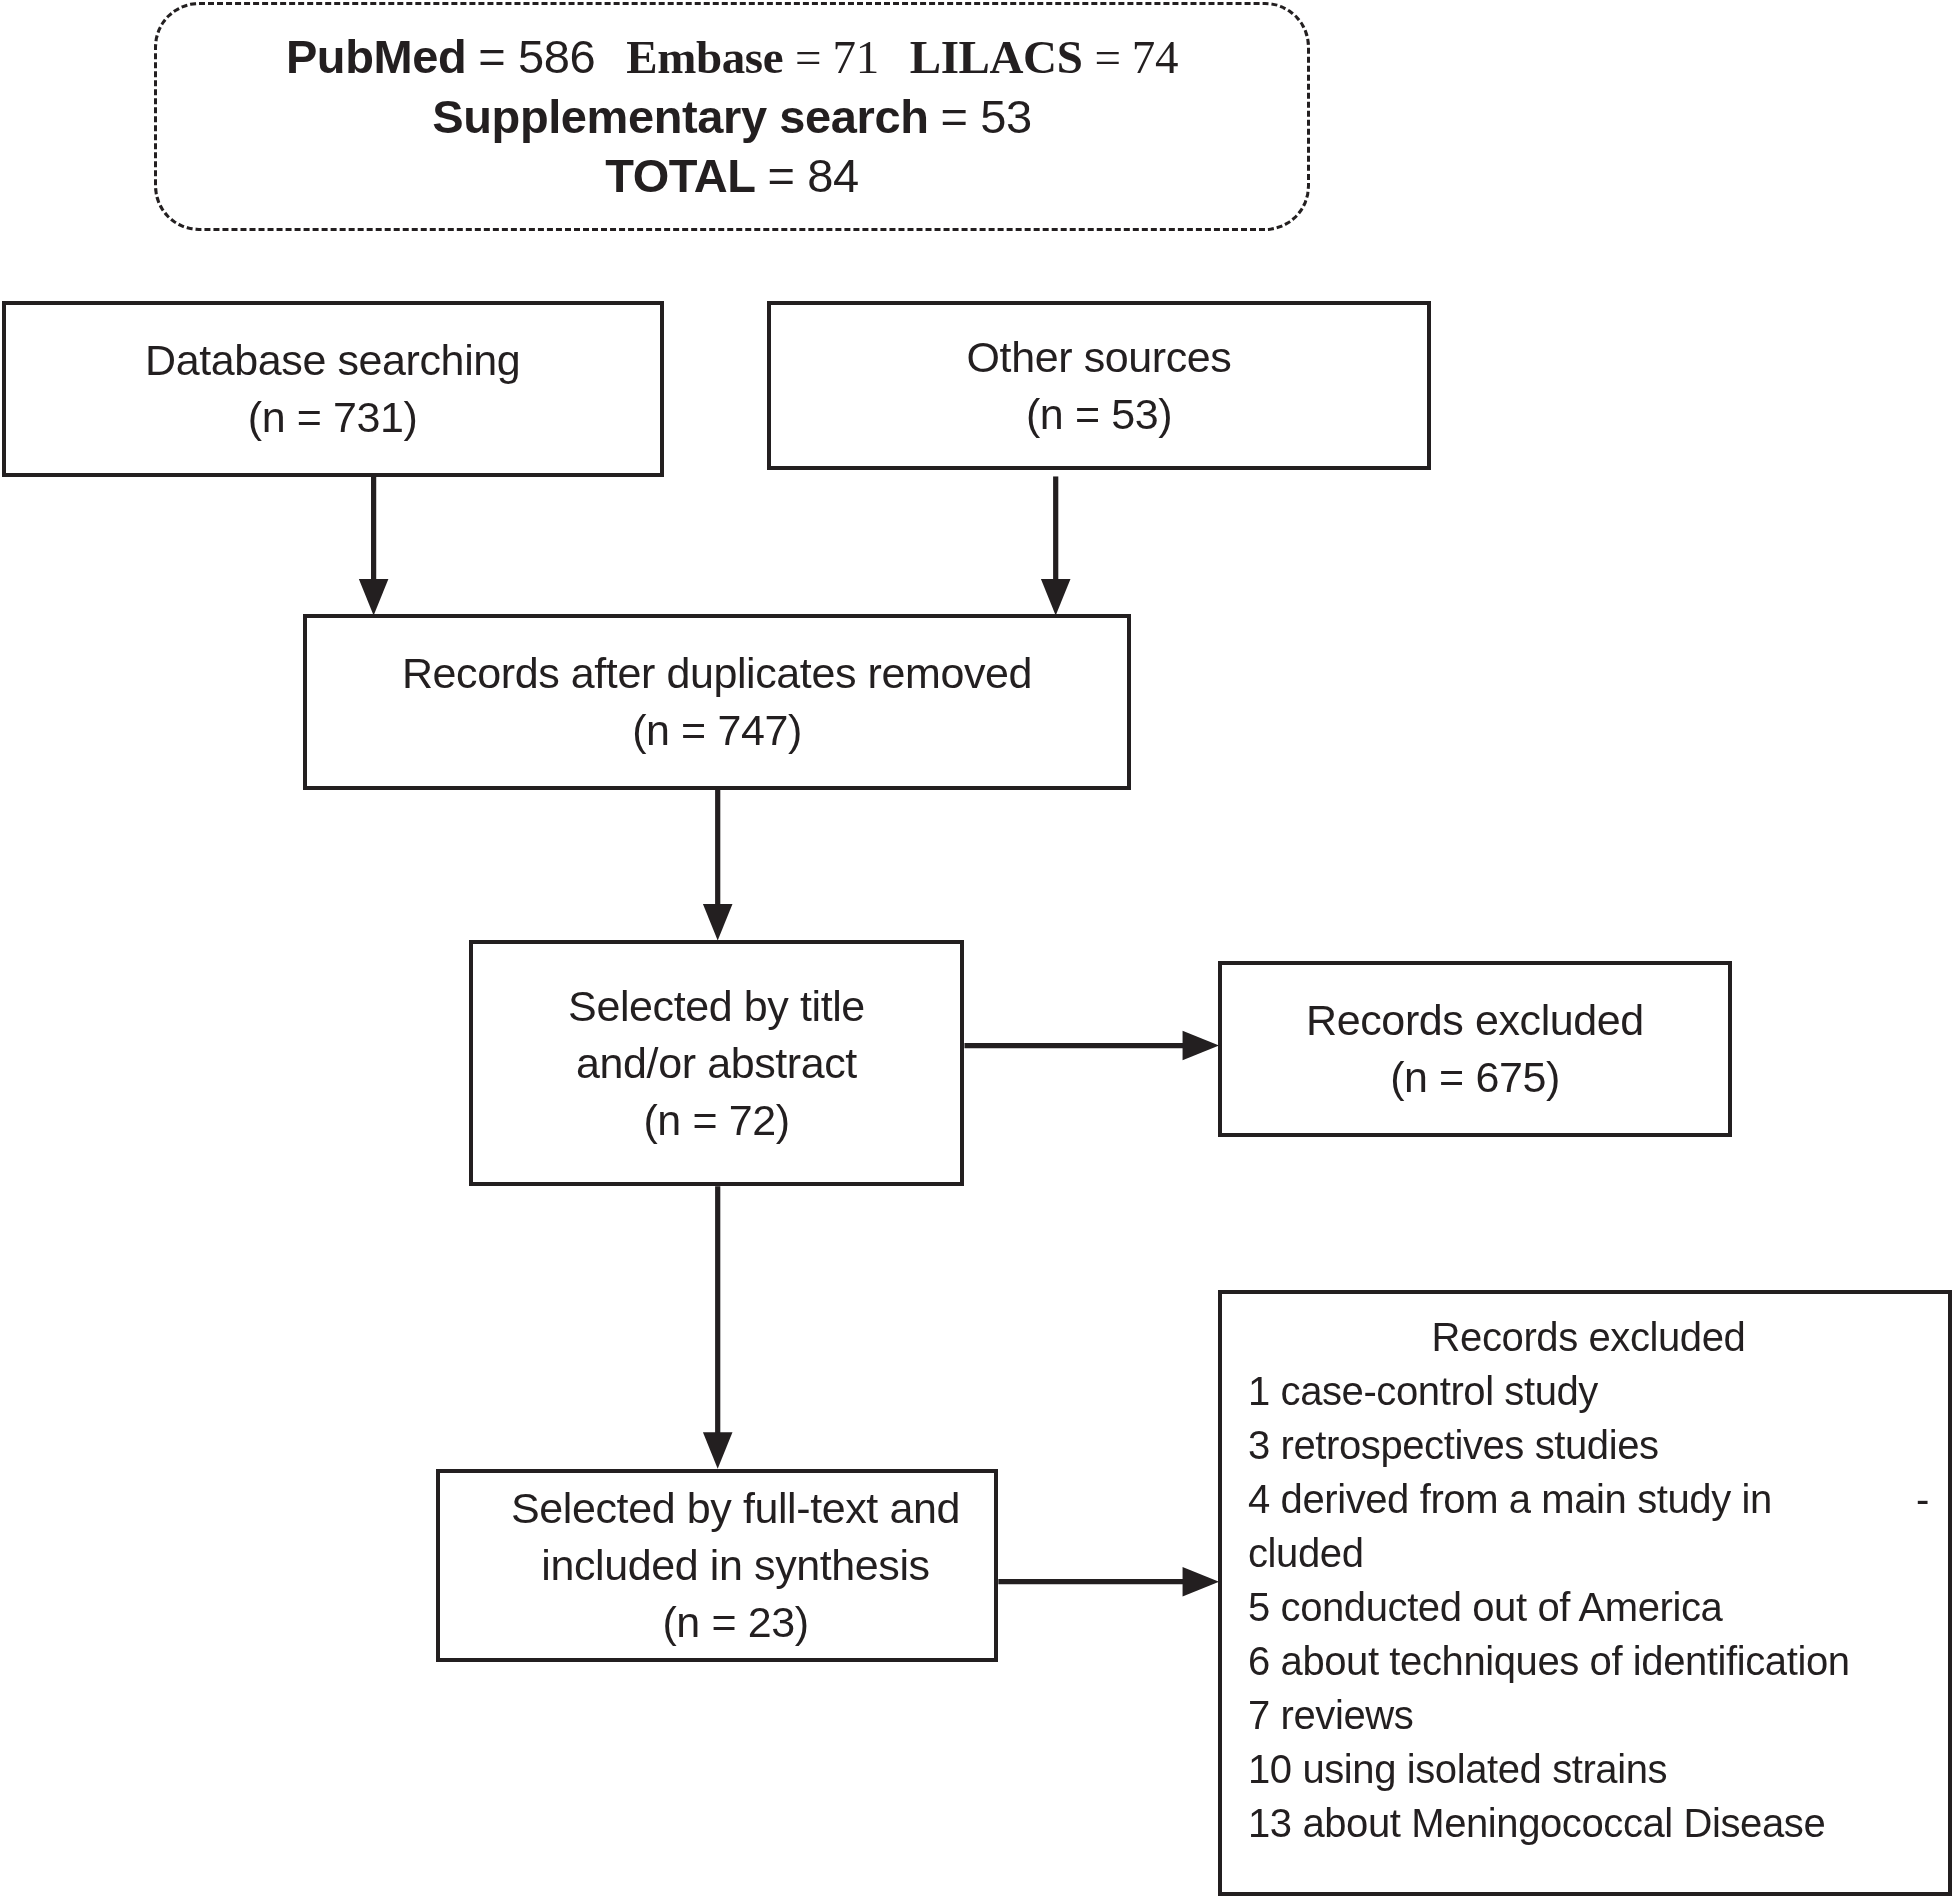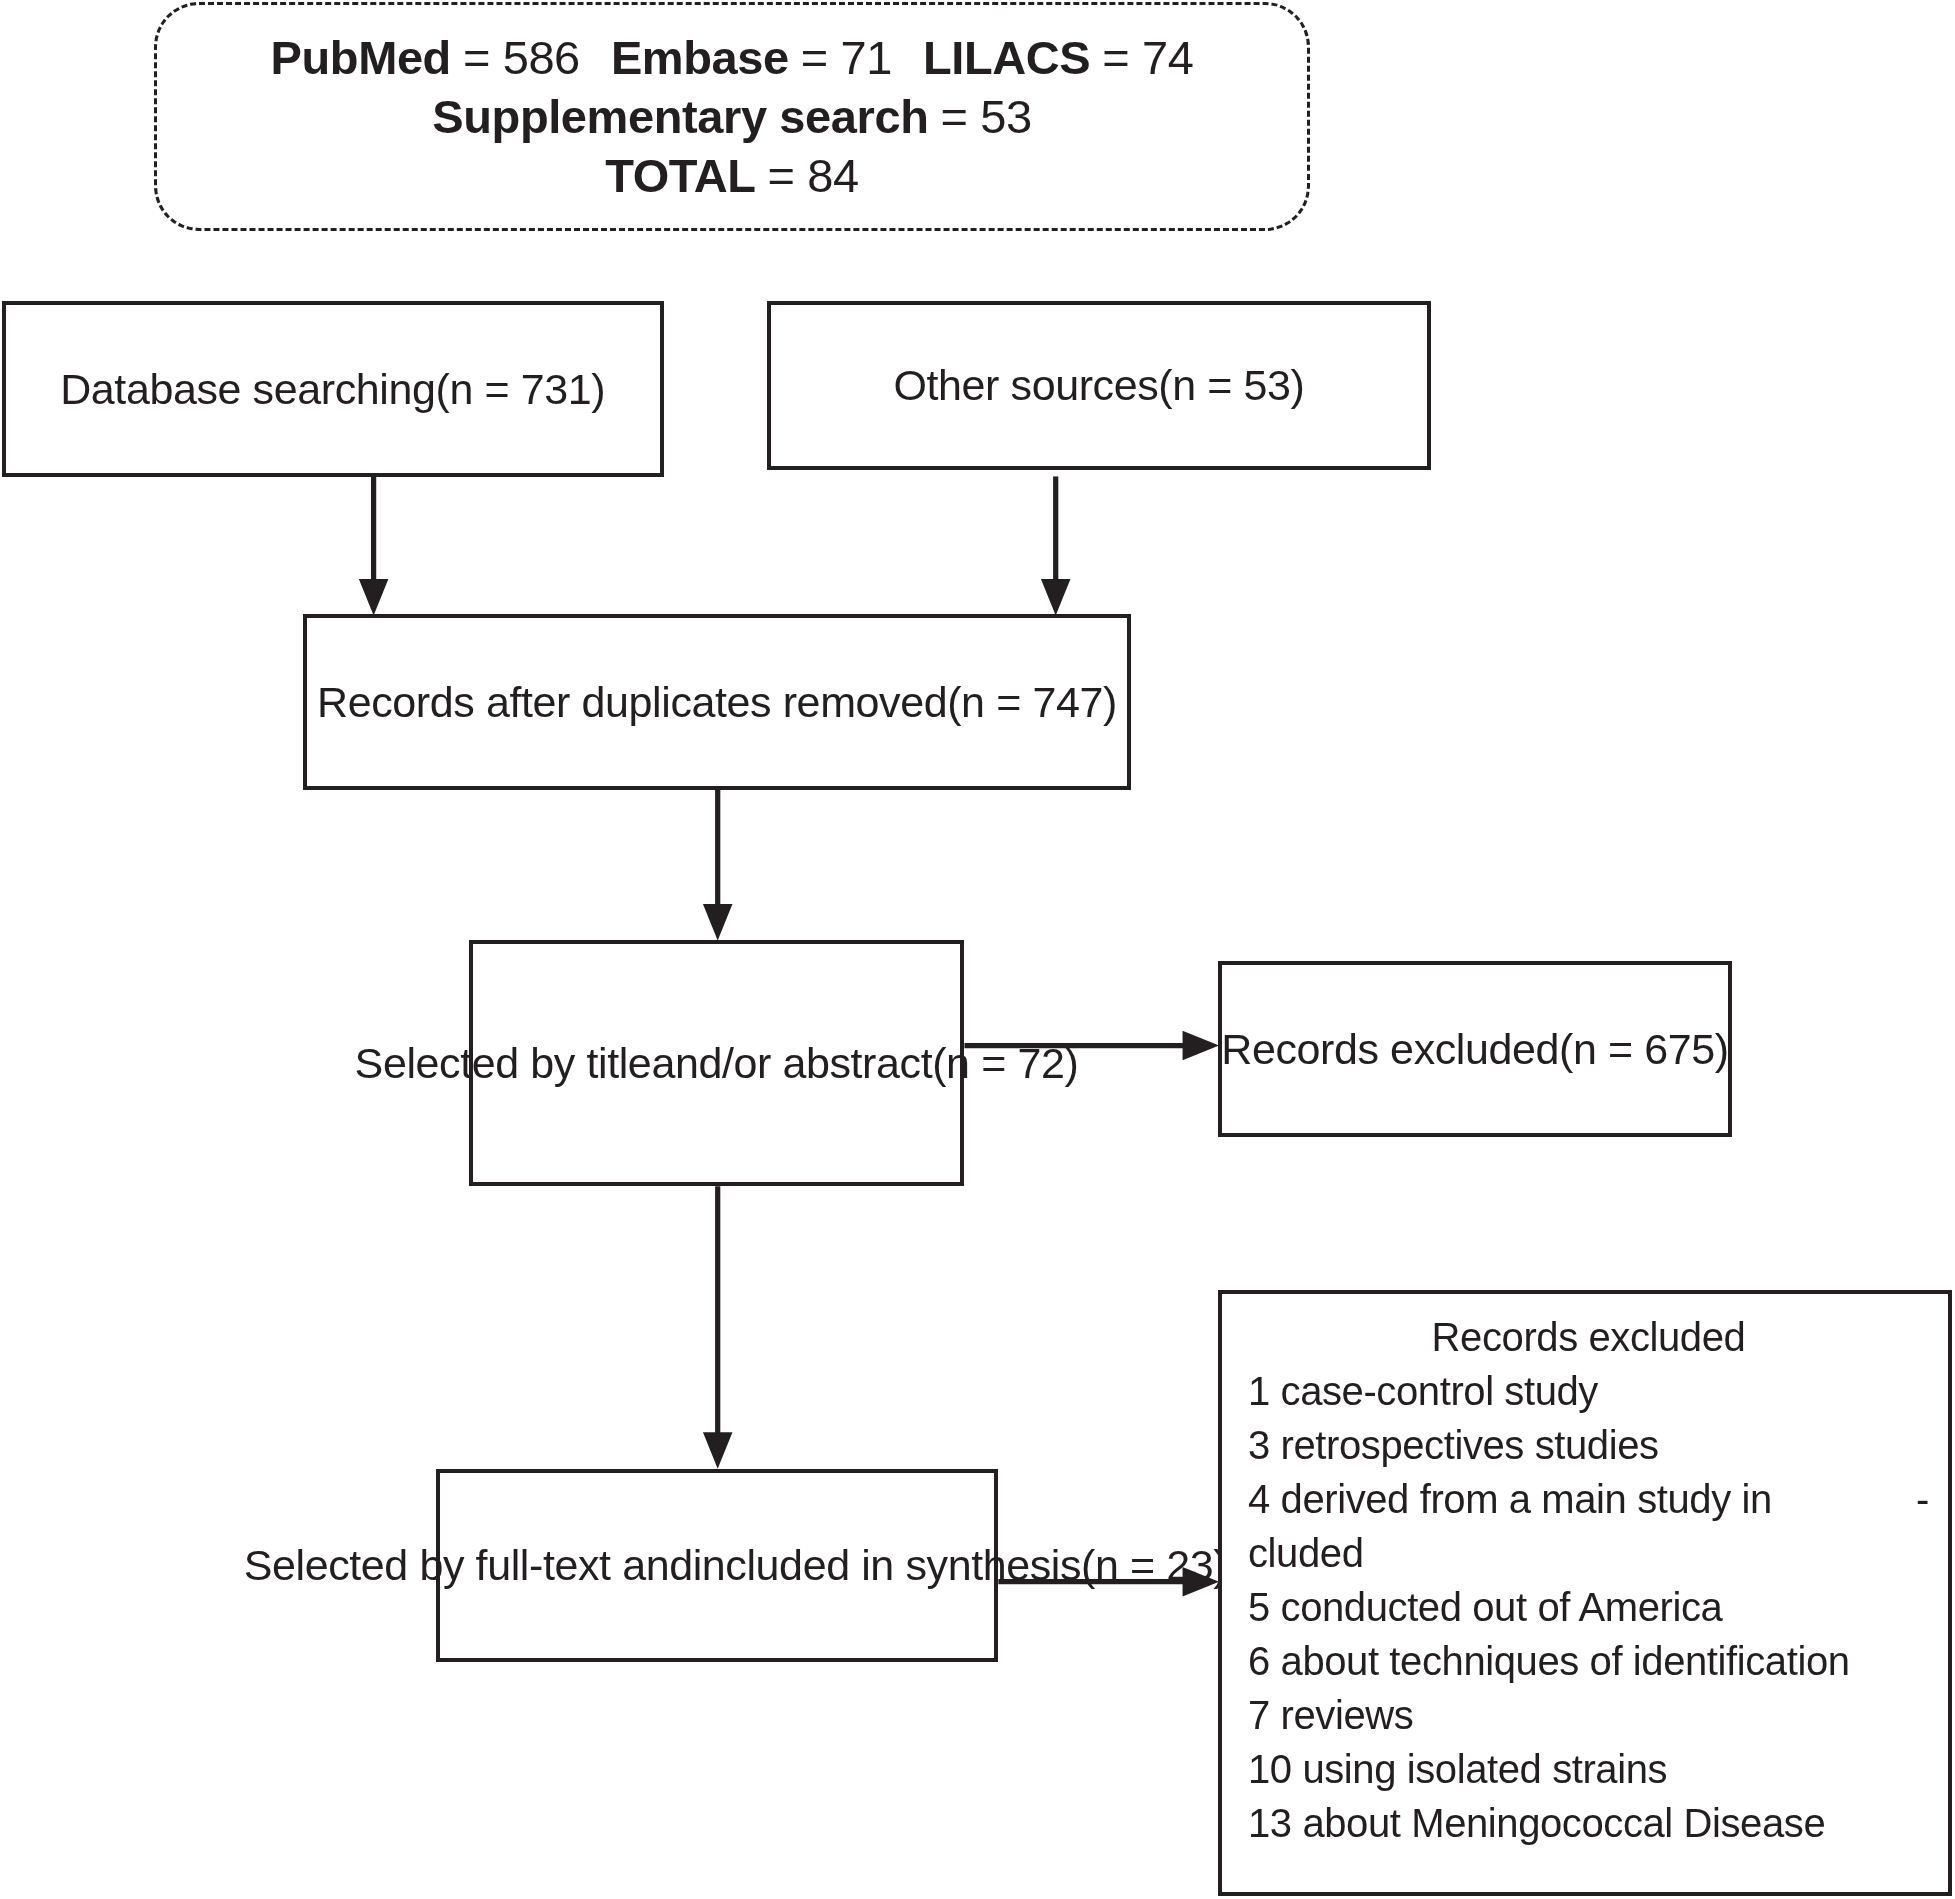--- a/index.html
+++ b/index.html
@@ -22,21 +22,21 @@
     width: 1955px;
     height: 1900px;
     pointer-events: none;
   }
   .box {
     position: absolute;
     box-sizing: border-box;
     border: 4.3px solid #231f20;
     background: #ffffff;
     display: flex;
-    flex-direction: row;
+    flex-direction: column;
     align-items: center;
     justify-content: center;
     text-align: center;
     font-size: 43px;
     line-height: 57px;
     letter-spacing: -0.4px;
     white-space: nowrap;
   }
   #summary-box {
     position: absolute;
@@ -49,21 +49,21 @@
     flex-direction: column;
     align-items: center;
     justify-content: center;
     text-align: center;
     font-size: 47px;
     line-height: 59px;
     letter-spacing: -0.4px;
     white-space: nowrap;
   }
   #summary-box .lbl { font-weight: bold; margin-right: 12px; }
-  #summary-box .pair + .pair { margin-left: 31px; }
+  #summary-box .pair + .pair { margin-left: 31px; font-family: Liberation Serif, serif; }
   #box-db       { left: 1.7px;    top: 301px;  width: 662px; height: 176px; }
   #box-other    { left: 767px;  top: 301px;  width: 664px; height: 169px; }
   #box-dup      { left: 303px;  top: 614px;  width: 828px; height: 176px; }
   #box-title    { left: 469px;  top: 940px; width: 495px; height: 246px; }
   #box-excl675  { left: 1218px; top: 961px; width: 514px; height: 176px; }
   #box-fulltext { left: 436px;  top: 1469px; width: 562px; height: 193px; padding-left: 37px; }
   #box-excl49 {
     position: absolute;
     left: 1218px; top: 1290px;
     width: 734px; height: 606px;

